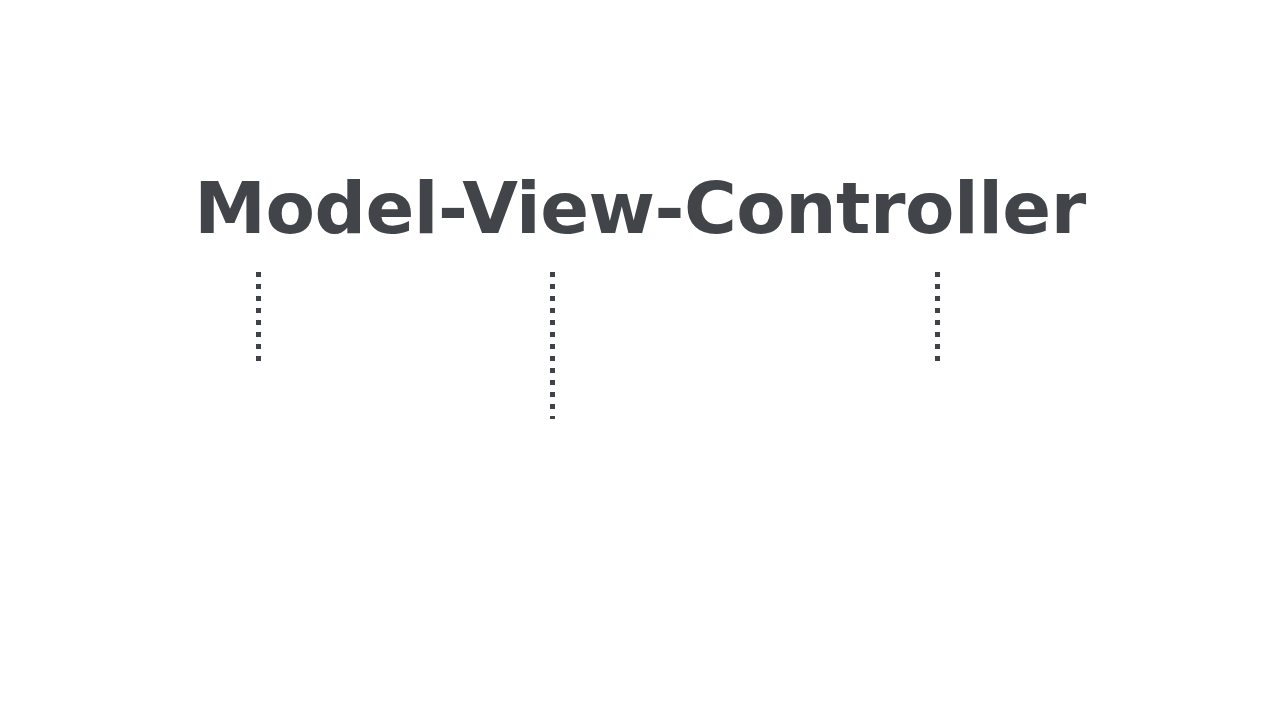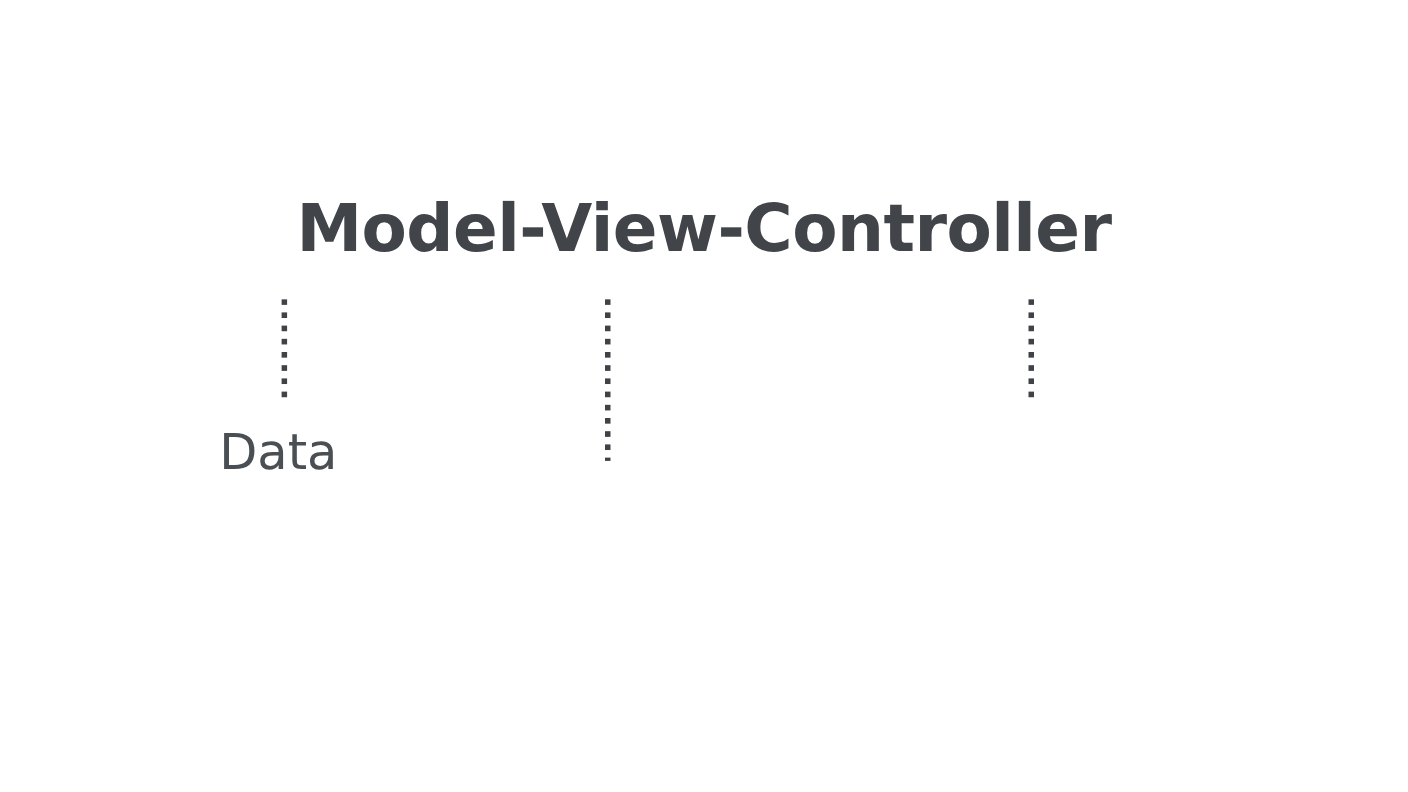--- a/index.html
+++ b/index.html
@@ -23,21 +23,21 @@
 
   
   #title {
     position: absolute;
     left: 0;
     top: 158px;
     width: 1280px;
     text-align: center;
     font-family: "DejaVu Sans", sans-serif;
     font-weight: bold;
-    font-size: 60px;
+    font-size: 72px;
     line-height: 100px;
     letter-spacing: -0.5px;
     color: #41454a;
     white-space: nowrap;
   }
 
   
   .connector {
     position: absolute;
     width: 5px;
@@ -100,17 +100,16 @@
 <div id="slide">
 
   <div id="title">Model-View-Controller</div>
 
   <div class="connector" id="connector-model"></div>
 
   <div class="connector" id="connector-view"></div>
 
   <div class="connector" id="connector-controller"></div>
 
-  <div class="label" id="label-data">Data</div>
 
 
 
 </div>
 
 </body></html>

